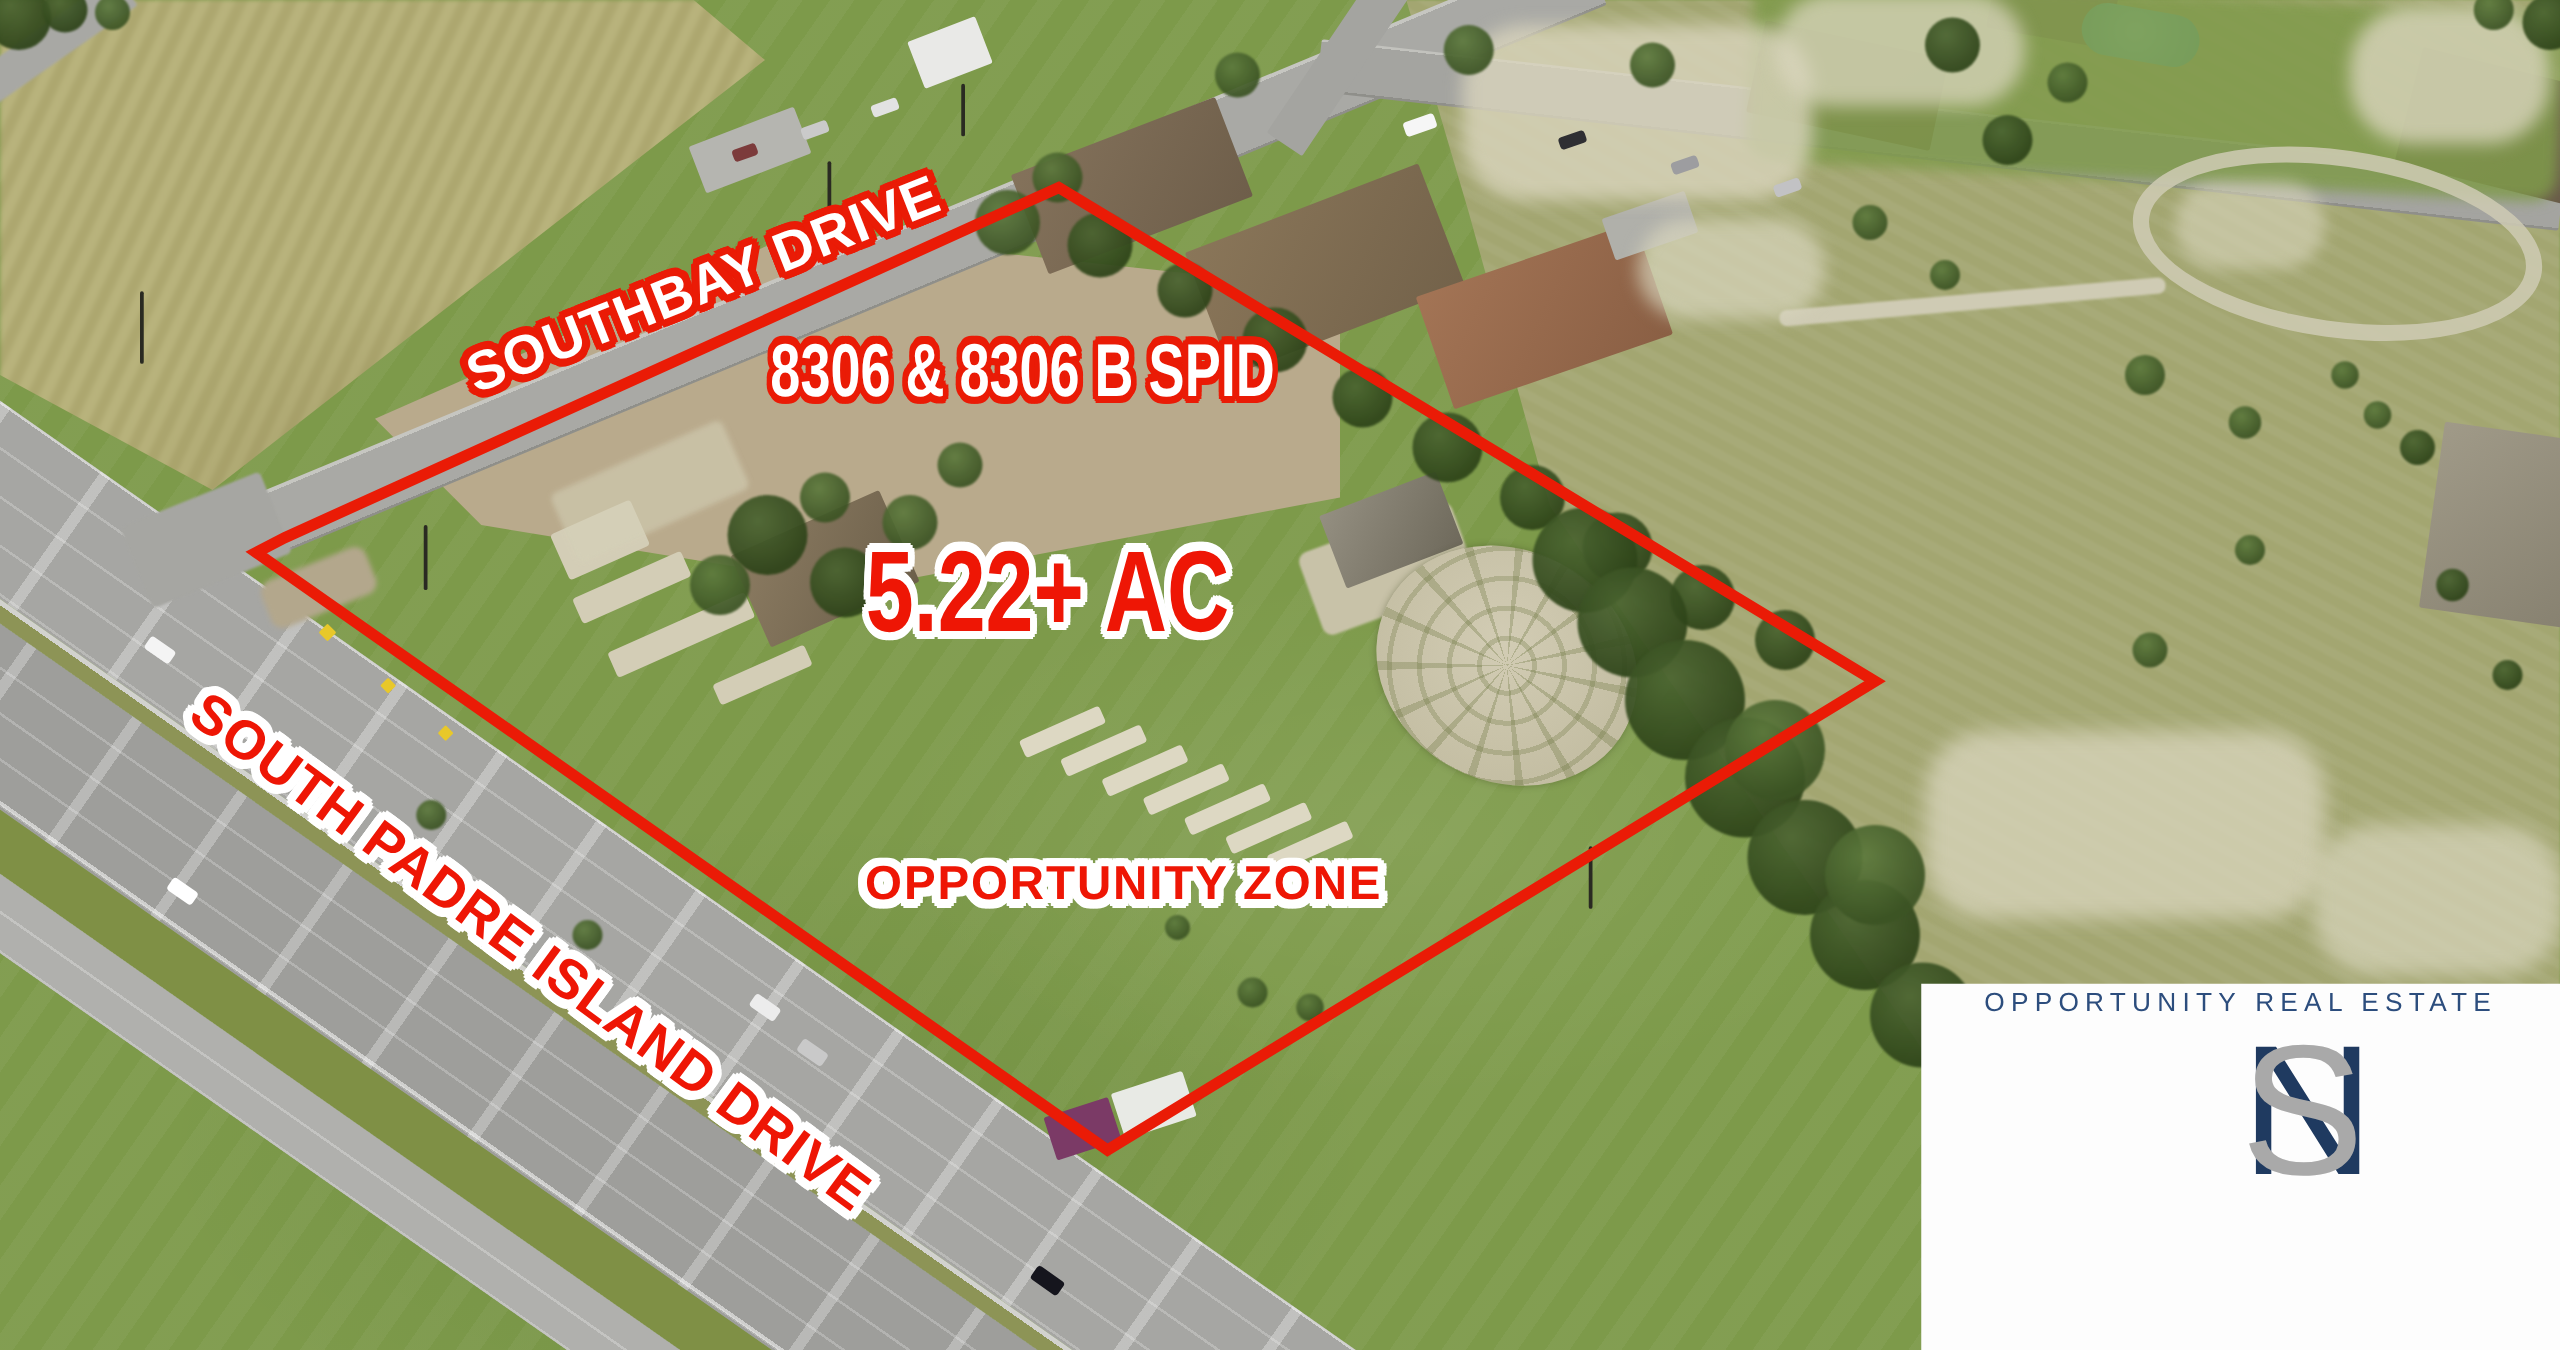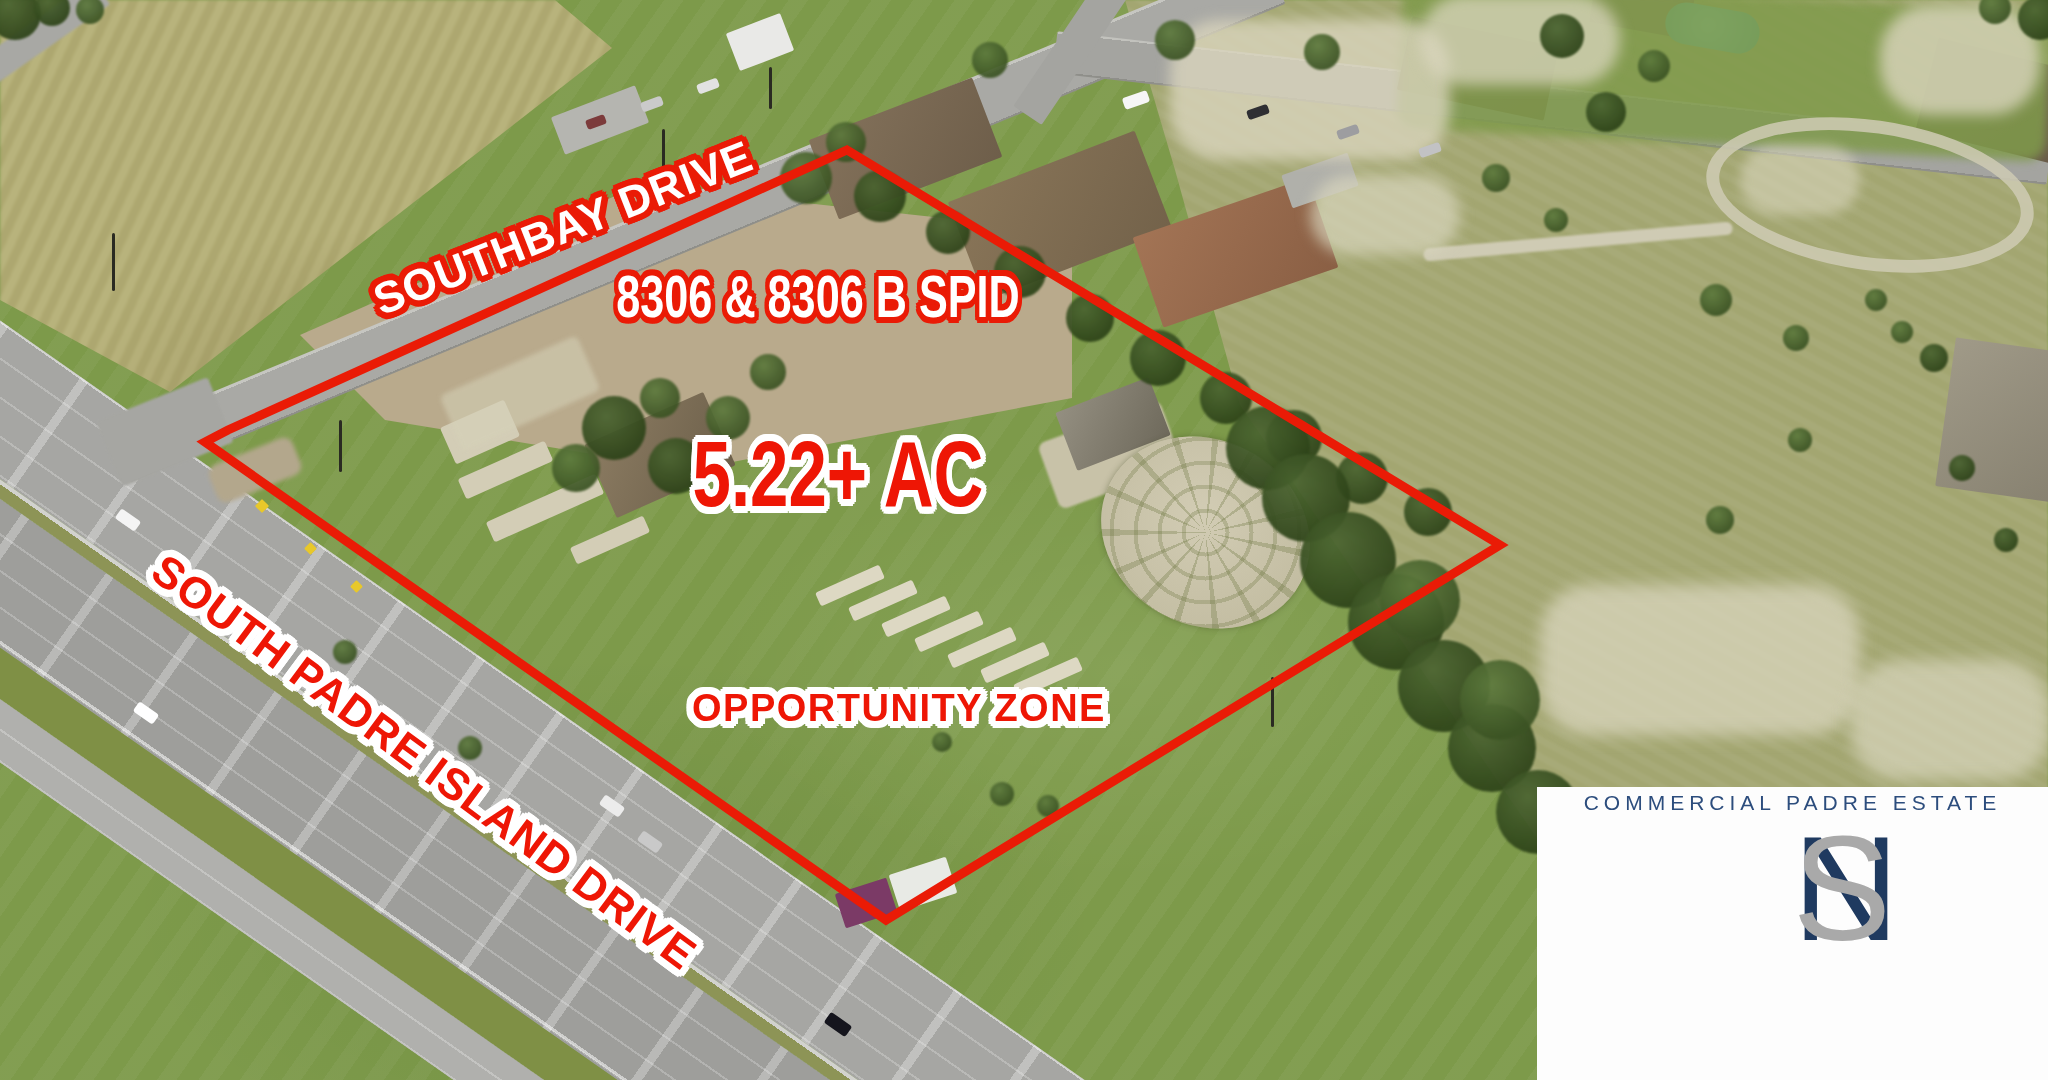--- a/index.html
+++ b/index.html
@@ -280,16 +280,16 @@
 
   <div class="lbl outline-white" style="left:899px;top:708px;font-size:38px;letter-spacing:1.5px;transform:translate(-50%,-50%);text-align:right;">OPPORTUNITY ZONE</div>
 
   <div class="lbl outline-white" style="left:424px;top:762px;font-size:44px;transform:translate(-50%,-50%) rotate(36.5deg);">SOUTH PADRE ISLAND DRIVE</div>
 
   <div class="logo-box">
     <div class="logo-monogram">
       <span class="logo-n">N</span>
         <span class="logo-s">S</span>
     </div>
-    <div class="logo-tagline">COMMERCIAL PADRE ESTATE</div>
+    <div class="logo-tagline">OPPORTUNITY REAL ESTATE</div>
   </div>
 
 </div>
 
 </body></html>

